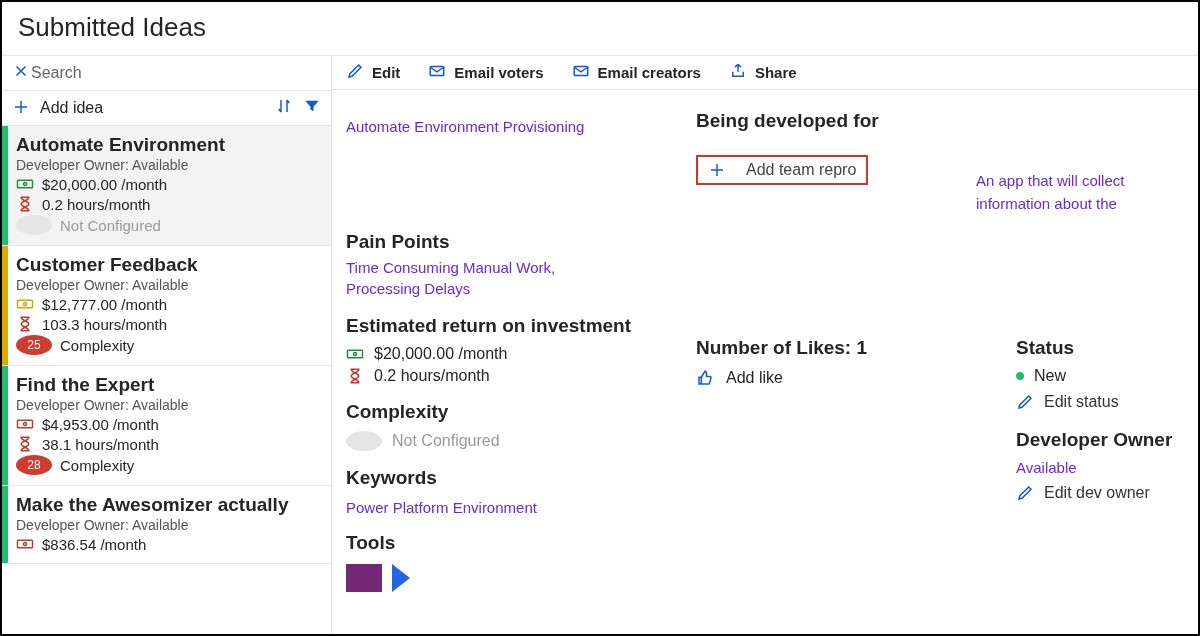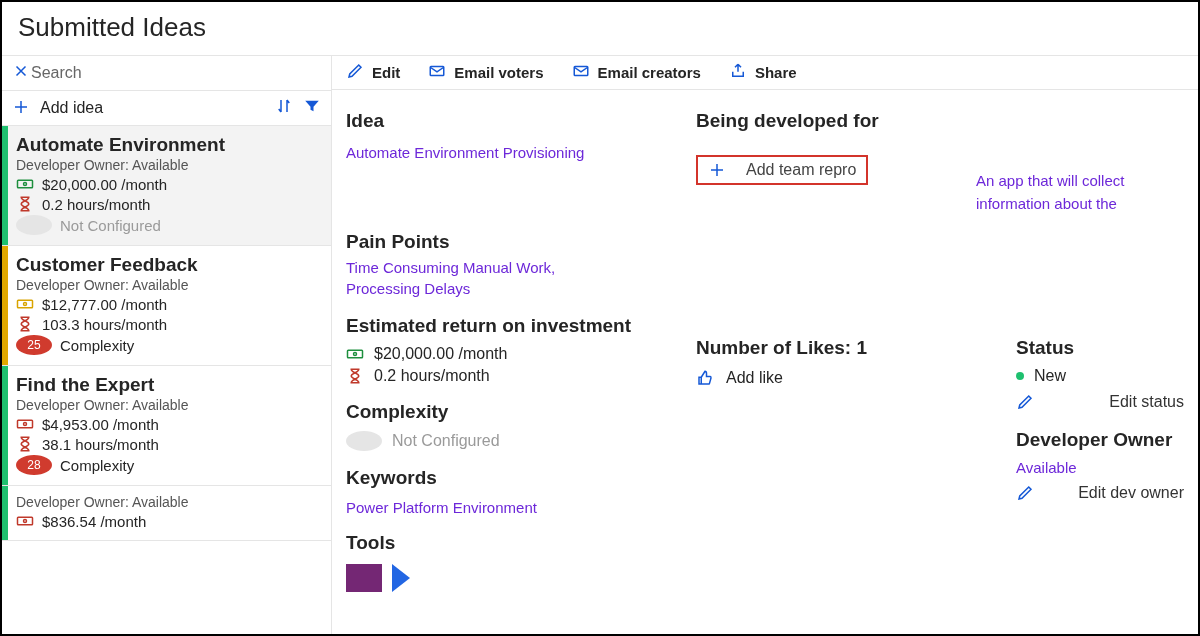--- a/index.html
+++ b/index.html
@@ -141,21 +141,21 @@
   cursor: pointer;
   margin-top: 15px;
 }
 .roi-line { display: flex; align-items: center; gap: 10px; font-size: 16px; margin-top: 4px; }
 .status-dot {
   width: 8px; height: 8px; border-radius: 50%;
   background: #1ec06f; display: inline-block;
 }
 .link-edit {
   display: flex; align-items: center; gap: 10px;
-  font-size: 16px; color: #333; cursor: pointer; margin-top: 8px; justify-content: space-between;
+  font-size: 16px; color: #333; cursor: pointer; margin-top: 8px;
 }
 .col { display: flex; flex-direction: column; }
 .tools-row { display: flex; gap: 10px; }
 .tool-purple { width: 36px; height: 28px; background: #742774; }
 .tool-blue {
   width: 0; height: 0;
   border-left: 18px solid #2266e3;
   border-top: 14px solid transparent;
   border-bottom: 14px solid transparent;
 }
@@ -269,20 +269,21 @@
         <span>38.1 hours/month</span>
       </div>
       <div class="card-line">
         <span class="badge-circle">28</span>
         <span>Complexity</span>
       </div>
     </div>
 
     <div class="card">
       <div class="card-accent accent-green"></div>
+      <div class="card-title">Make the Awesomizer actually</div>
       <div class="card-owner">Developer Owner: Available</div>
       <div class="card-line">
         <svg class="small-svg" viewBox="0 0 24 24" fill="none" stroke="#c0392b" stroke-width="2">
             <rect x="2" y="7" width="20" height="10" rx="1"></rect>
             <circle cx="12" cy="12" r="2"></circle>
           </svg>
         <span>$836.54 /month</span>
       </div>
     </div>
 
@@ -322,21 +323,20 @@
               <path d="M12 3 v10 M12 3 l-4 4 M12 3 l4 4 M5 13 v6 h14 v-6"></path>
             </svg>
         </span>
         <span>Share</span>
       </div>
     </div>
 
     <div class="detail">
 
       <div class="col">
-        <div class="section-title">Idea</div>
         <div class="section-text" style="margin-top:8px">Automate Environment Provisioning</div>
       </div>
       <div class="col">
         <div class="section-title">Being developed for</div>
         <div style="margin-top:4px">
           <span class="add-link">
             <svg class="small-svg" viewBox="0 0 24 24" fill="none" stroke="#1558d6" stroke-width="2">
                 <path d="M12 4 v16 M4 12 h16"></path>
               </svg>
             <span>Add team repro</span>

